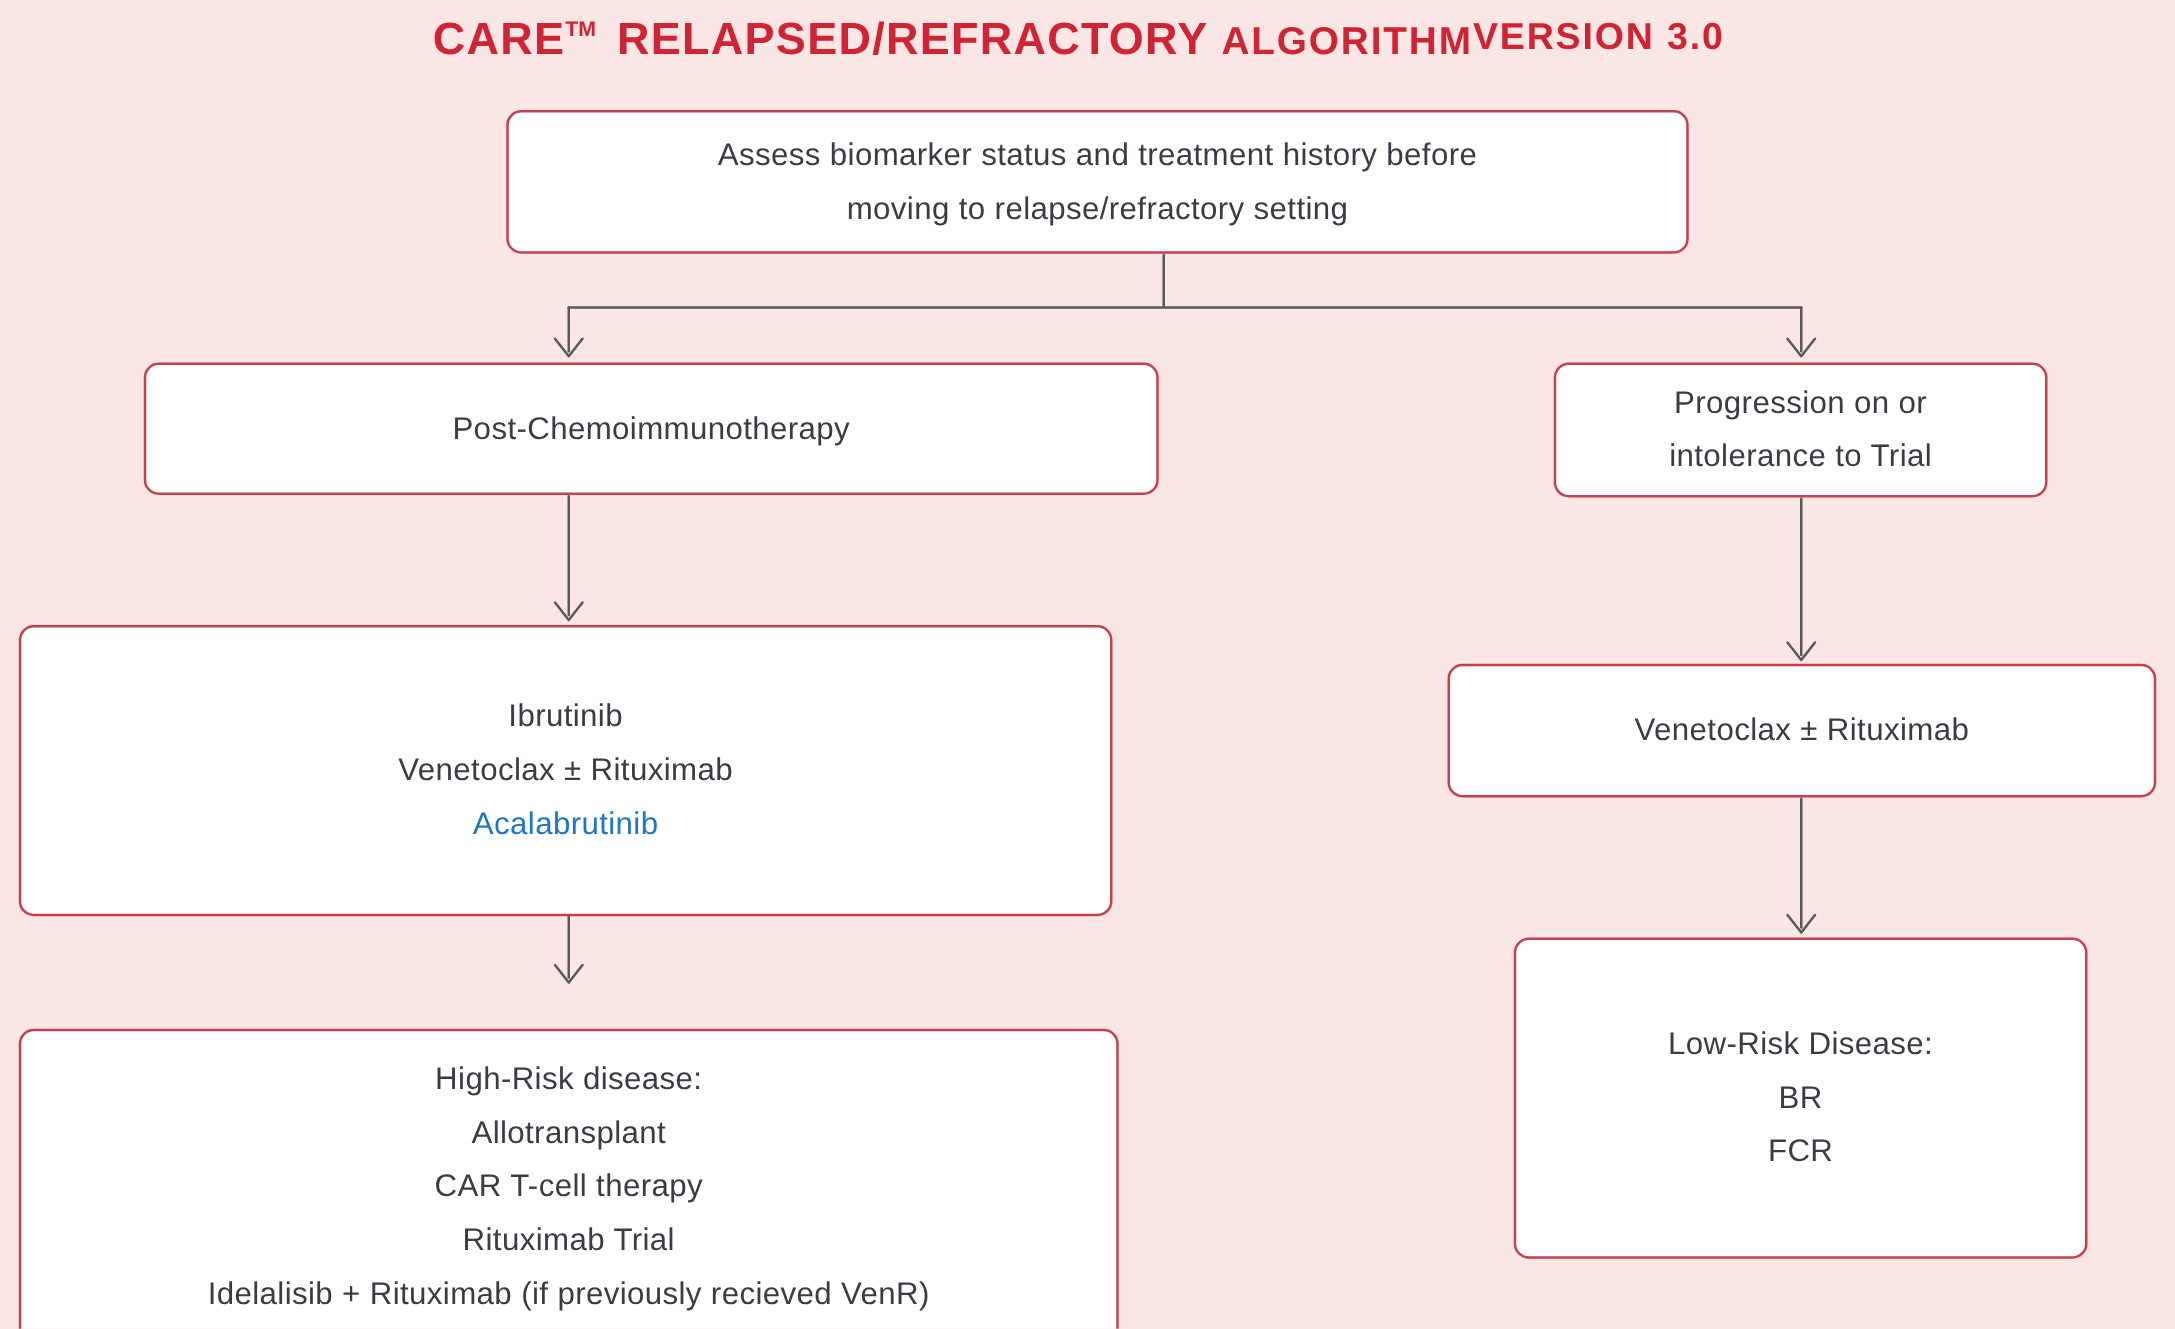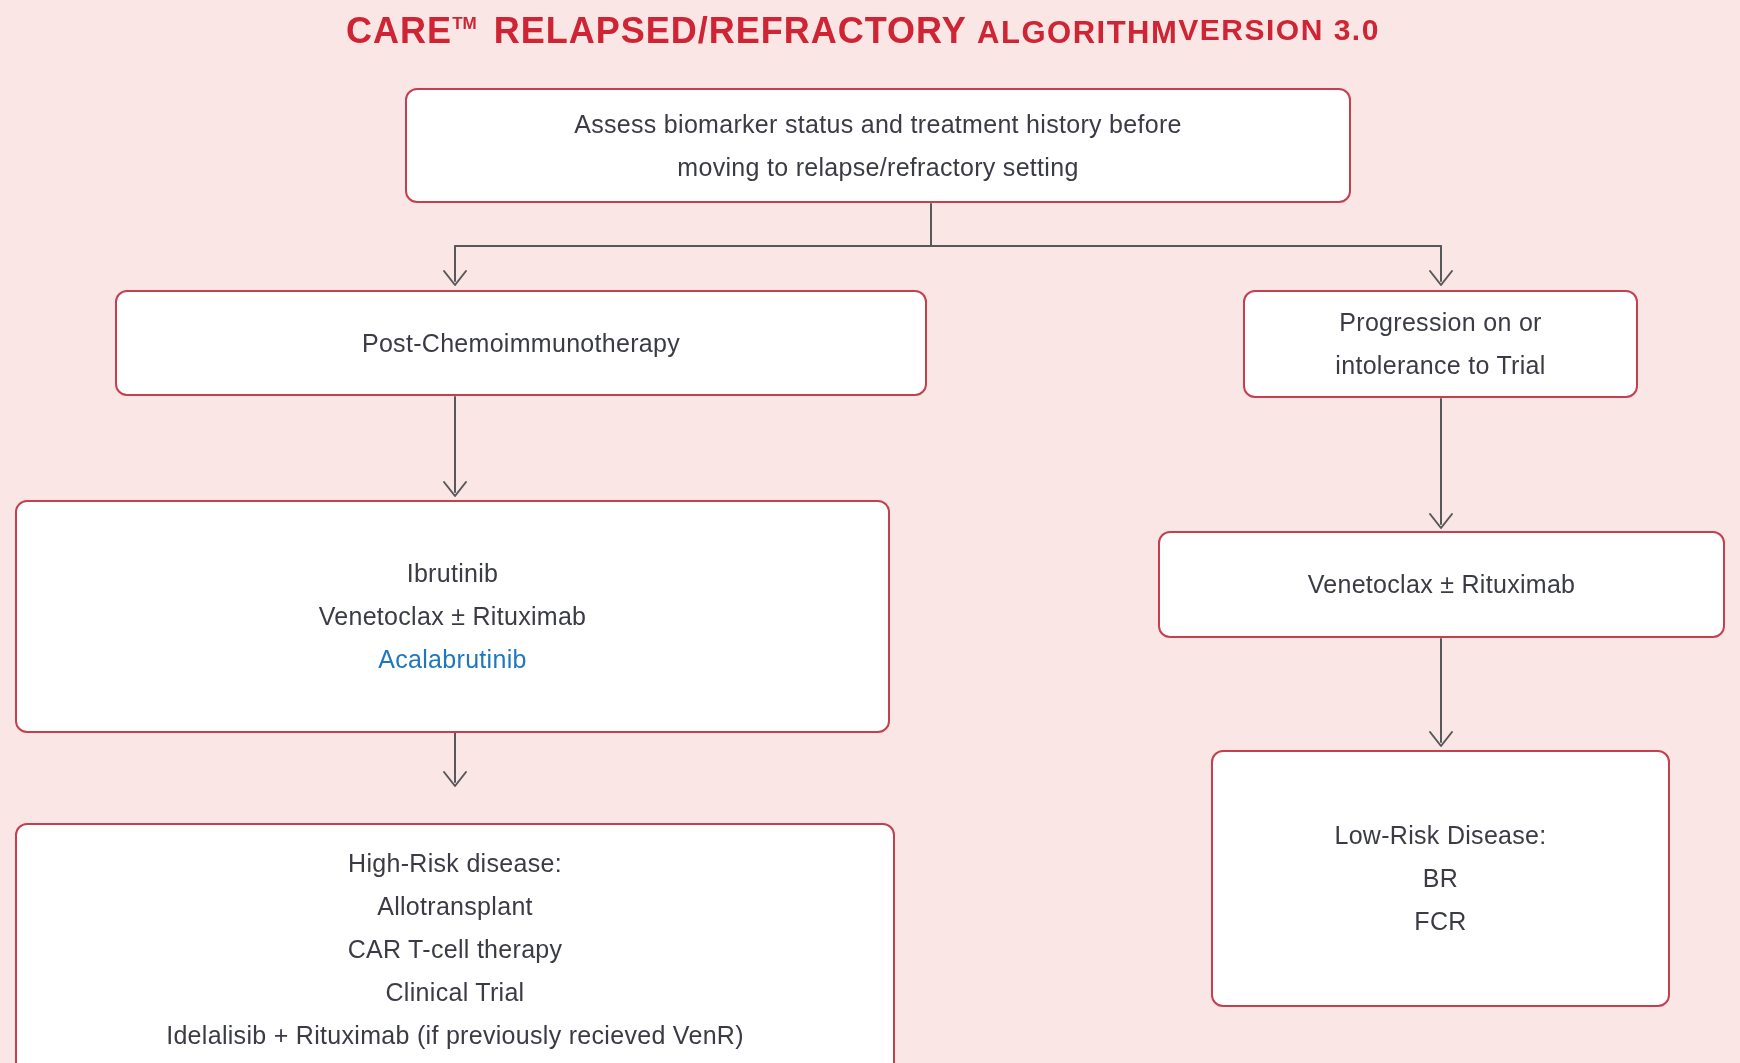--- a/index.html
+++ b/index.html
@@ -124,21 +124,21 @@
   </div>
 
   <div class="node node-venetoclax">
     <div class="line">Venetoclax ± Rituximab</div>
   </div>
 
   <div class="node node-high-risk">
     <div class="line">High-Risk disease:</div>
     <div class="line">Allotransplant</div>
     <div class="line">CAR T-cell therapy</div>
-    <div class="line">Clinical Trial</div>
+    <div class="line">Rituximab Trial</div>
     <div class="line">Idelalisib + Rituximab (if previously recieved VenR)</div>
   </div>
 
   <div class="node node-low-risk">
     <div class="line">Low-Risk Disease:</div>
     <div class="line">BR</div>
     <div class="line">FCR</div>
   </div>
 
 </div>

